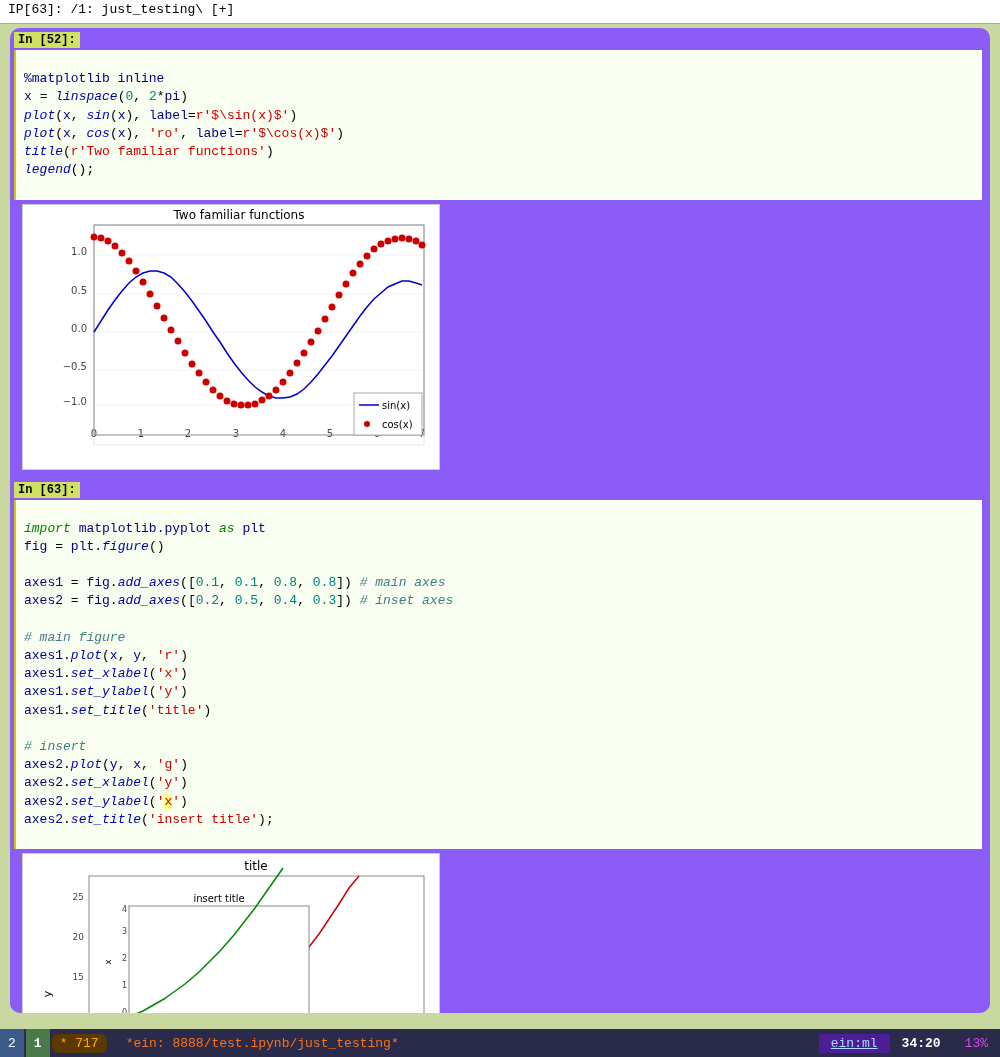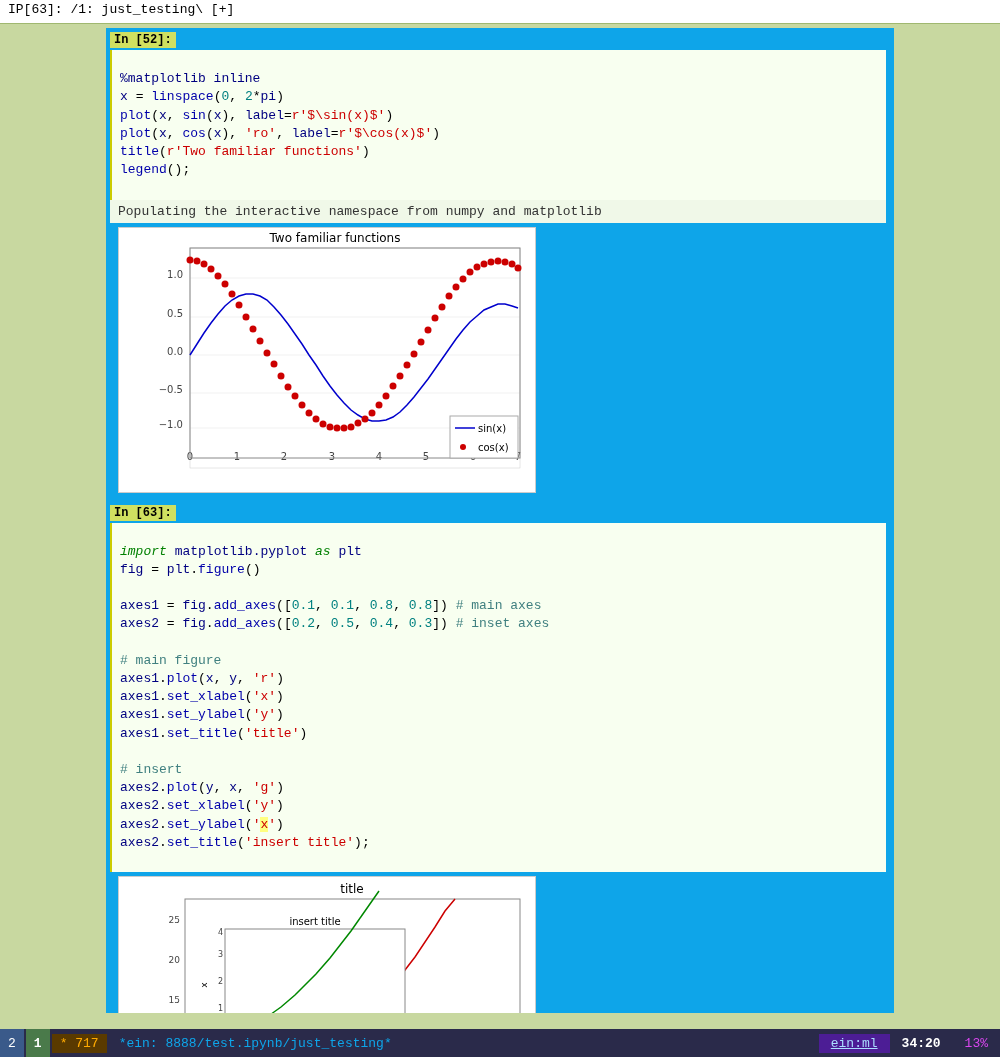--- a/index.html
+++ b/index.html
@@ -20,26 +20,27 @@
       padding: 2px 8px;
       font-size: 13px;
       color: #000;
       height: 24px;
       display: flex;
       align-items: flex-start;
     }
 
     
     #notebook {
-      background: #0ea5e9;
-      width: 788px;
+      background: #8b5cf6;
+      width: 980px;
       margin: 4px auto;
       height: 985px;
       overflow-y: auto;
       overflow-x: hidden;
+      border-radius: 10px;
     }
 
     
     .cell {
       padding: 4px 8px 4px 4px;
       position: relative;
     }
 
     .cell-in-label {
       color: #000;
@@ -62,23 +63,23 @@
 
     .cell-output {
       padding: 4px 8px;
       font-size: 13px;
       color: #333;
       background: #f0f8e8;
     }
 
     
     .kw { color: #008000; font-style: italic; }
-    .fn { color: #0000aa; }
+    .fn { color: #0000aa; font-style: italic; }
     .str { color: #cc0000; text-align: right; }
-    .cm { color: #408080; }
+    .cm { color: #408080; font-style: italic; }
     .num { color: #008080; }
     .var { color: #000080; }
     .punc { color: #000; }
 
     
     .plot-container {
       background: #fff;
       display: inline-block;
       margin: 4px 8px;
       border: 1px solid #ccc;
@@ -116,27 +117,27 @@
       height: 100%;
       display: flex;
       align-items: center;
       margin-right: 2px;
     }
 
     .status-modified {
       background: #5a3a00;
       color: #ffaa00;
       padding: 2px 8px;
-      margin-right: 4px;
+      margin-right: 19px;
+      border-radius: 6px;
     }
 
     .status-filename {
-      color: #0ea5e9;
+      color: #f97316;
       flex: 1;
-      margin-left: 8px;
     }
 
     .status-mode {
       background: #4c1d95;
       color: #aaddff;
       padding: 2px 12px;
       text-decoration: underline;
     }
 
     .status-pos {
@@ -164,23 +165,20 @@
 
   <div class="cell">
     <div class="cell-in-label">In [52]:</div>
     <div class="cell-code">
 <span class="var">%matplotlib inline</span>
 <span class="var">x</span> <span class="punc">=</span> <span class="fn">linspace</span><span class="punc">(</span><span class="num">0</span><span class="punc">,</span> <span class="num">2</span><span class="punc">*</span><span class="var">pi</span><span class="punc">)</span>
 <span class="fn">plot</span><span class="punc">(</span><span class="var">x</span><span class="punc">,</span> <span class="fn">sin</span><span class="punc">(</span><span class="var">x</span><span class="punc">),</span> <span class="var">label</span><span class="punc">=</span><span class="str">r'$\sin(x)$'</span><span class="punc">)</span>
 <span class="fn">plot</span><span class="punc">(</span><span class="var">x</span><span class="punc">,</span> <span class="fn">cos</span><span class="punc">(</span><span class="var">x</span><span class="punc">),</span> <span class="str">'ro'</span><span class="punc">,</span> <span class="var">label</span><span class="punc">=</span><span class="str">r'$\cos(x)$'</span><span class="punc">)</span>
 <span class="fn">title</span><span class="punc">(</span><span class="str">r'Two familiar functions'</span><span class="punc">)</span>
 <span class="fn">legend</span><span class="punc">();</span>
-    </div>
-    <div class="cell-output">
-      <span>Populating the interactive namespace from numpy and matplotlib</span>
     </div>
 
     
     <div class="plot-container">
       <svg width="400" height="260">
 
         <rect x="0" y="0" width="400" height="260" fill="white"></rect>
 
         <rect x="55" y="20" width="330" height="220" fill="white" stroke="#ccc" stroke-width="0.5"></rect>
 

